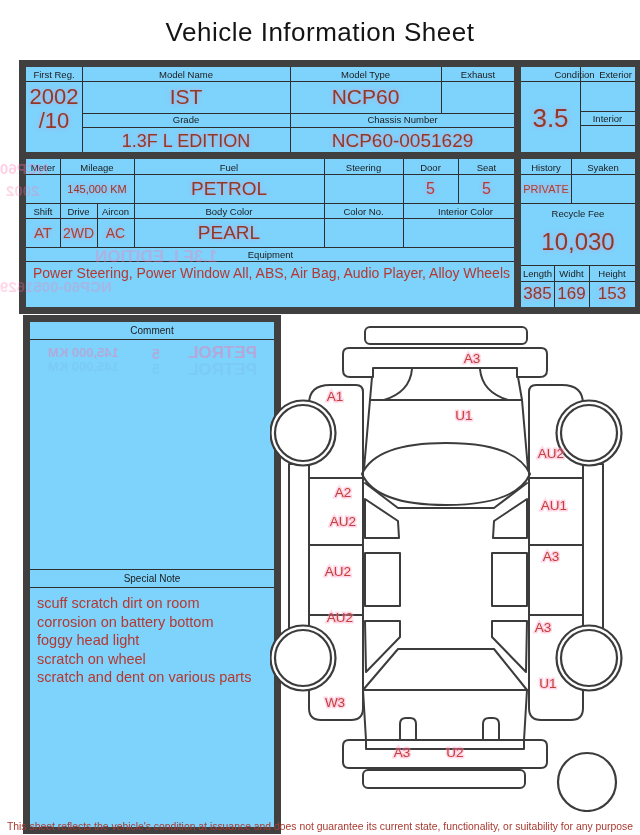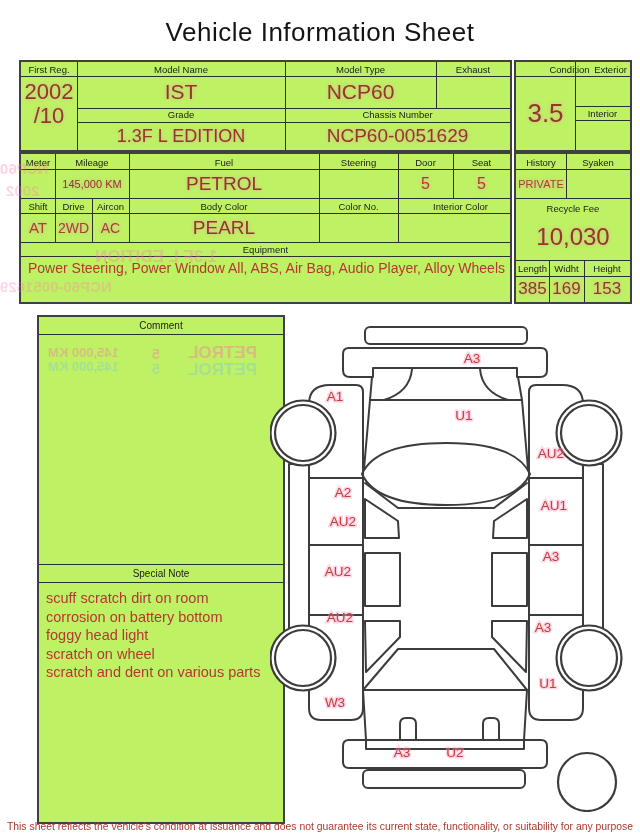--- a/index.html
+++ b/index.html
@@ -1,19 +1,19 @@
 <!DOCTYPE html>
 <html><head>
 <meta charset="utf-8">
 <style>
   html,body{margin:0;padding:0;background:#ffffff;}
   body{width:640px;height:835px;position:relative;overflow:hidden;
        font-family:"Liberation Sans","DejaVu Sans",sans-serif;}
   .abs{position:absolute;}
-  .blk{position:absolute;border:2px solid #404040;background:#bef264;}
+  .blk{position:absolute;border:7px solid #404040;background:#7dd3fc;}
   .hl{position:absolute;height:1px;background:#2e2e2e;}
   .vl{position:absolute;width:1px;background:#2e2e2e;}
   .lbl{position:absolute;font-size:9.5px;color:#1b1b1b;text-align:center;
        white-space:nowrap;line-height:13px;}
   .val{position:absolute;color:#8e3a27;text-align:center;white-space:nowrap;
        text-shadow:0 0 4px rgba(255,120,180,.5),0 0 1px rgba(255,150,200,.35);}
   .vflex{display:flex;align-items:center;justify-content:center;}
   .redtxt{color:#b43831;}
   .title{position:absolute;top:17px;left:0;width:640px;text-align:center;
        font-size:26px;letter-spacing:.5px;color:#141414;}
@@ -141,21 +141,21 @@
     <div class="val vflex" style="left:0;top:60px;width:114px;height:46px;font-size:24px;">10,030</div>
 
     <div class="lbl" style="left:0;top:108px;width:33px;">Length</div>
     <div class="lbl" style="left:33px;top:108px;width:35px;">Widht</div>
     <div class="lbl" style="left:68px;top:108px;width:46px;border-radius:6px;">Height</div>
     <div class="val vflex" style="left:0;top:122px;width:33px;height:26px;font-size:17px;">385</div>
     <div class="val vflex" style="left:33px;top:122px;width:35px;height:26px;font-size:17px;">169</div>
     <div class="val vflex" style="left:68px;top:122px;width:46px;height:26px;font-size:17px;">153</div>
   </div>
 
-  <div class="blk" style="left:37px;top:315px;width:244px;height:505px;">
+  <div class="blk" style="left:23px;top:315px;width:244px;height:505px;">
     <div class="lbl" style="left:0;top:2px;width:244px;font-size:10px;">Comment</div>
     <div class="hl" style="left:0;top:17px;width:244px;"></div>
 
     <div class="hl" style="left:0;top:247px;width:244px;"></div>
     <div class="lbl" style="left:0;top:250px;width:244px;font-size:10px;">Special Note</div>
     <div class="hl" style="left:0;top:265px;width:244px;"></div>
 
     <div class="abs" style="left:7px;top:272px;width:232px;">
       <div class="note-line">scuff scratch dirt on room</div>
       <div class="note-line">corrosion on battery bottom</div>

